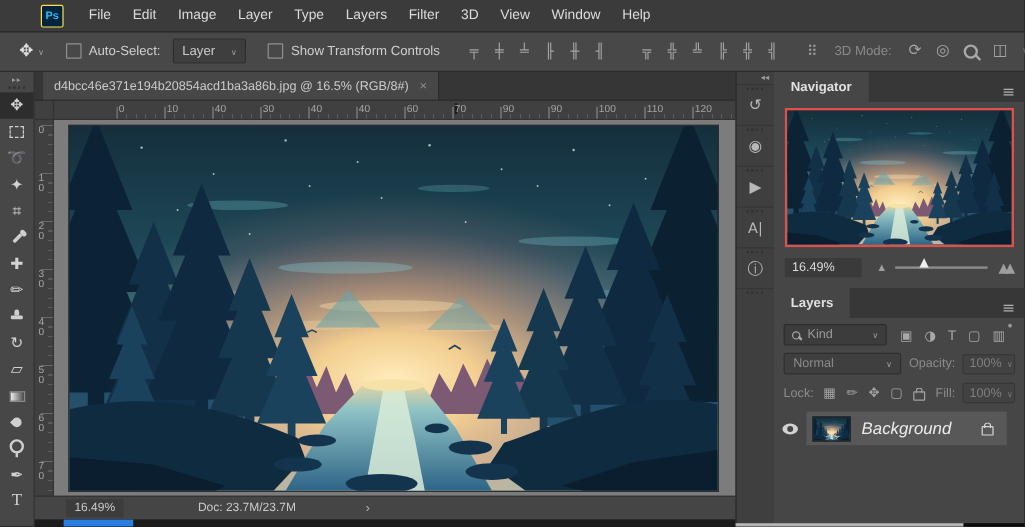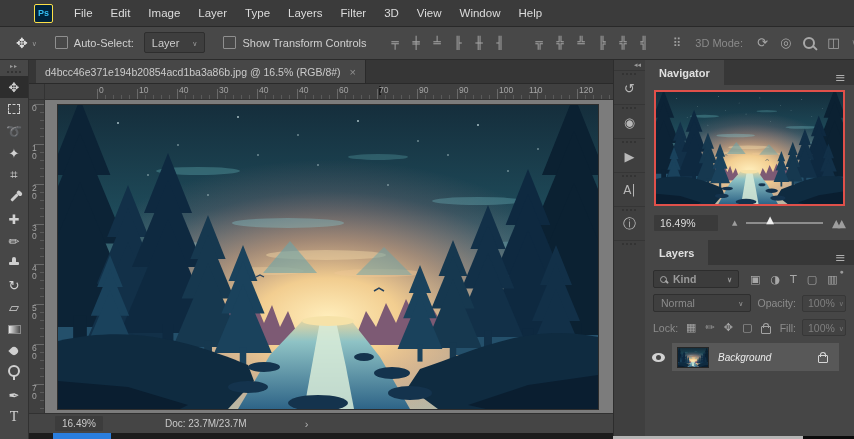--- a/index.html
+++ b/index.html
@@ -99,21 +99,21 @@
   .navpreview svg{display:block;width:100%;height:100%;}
   .navzoom{display:flex;align-items:center;height:34px;padding:0 9px;}
   .navfield{width:52px;background:#3a3a3a;padding:2px 6px;font-size:10.5px;color:#dcdcdc;border-radius:1px;}
   .mtn-s{font-size:7px;color:#9e9e9e;margin-left:14px;}
   .navtrack{position:relative;flex:1;height:2px;background:#8d8d8d;margin:0 9px;}
   .navthumb{position:absolute;left:26%;top:-8px;color:#efefef;font-size:10px;}
   .mtn-b{font-size:11px;color:#9e9e9e;letter-spacing:-3px;margin-right:2px;}
   
   .lfilter{display:flex;align-items:center;padding:5px 8px 3px;}
   .kindbox{width:86px;height:18px;background:#3c3c3c;border:1px solid #2d2d2d;border-radius:2px;
-           display:flex;align-items:center;gap:6px;padding:0 6px;color:#9b9b9b;font-size:10.5px;box-sizing:border-box;font-weight:bold;}
+           display:flex;align-items:center;gap:6px;padding:0 6px;color:#9b9b9b;font-size:10.5px;box-sizing:border-box;}
   .kindbox .mag{width:5px;height:5px;border-width:1.5px;}
   .kindbox .mag::after{width:4px;height:1.5px;right:-3px;bottom:-1px;}
   .kindbox .chev{margin-left:auto;}
   .ficons{display:flex;align-items:center;gap:10px;margin-left:11px;color:#a8a8a8;font-size:11px;}
   .pindot{align-self:flex-start;margin:-2px 0 0 2px;font-size:7px;color:#9a9a9a;}
   .lblend{display:flex;align-items:center;padding:3px 8px;gap:6px;}
   .normalbox{width:104px;height:18px;background:#3f3f3f;border:1px solid #2f2f2f;border-radius:2px;
              display:flex;align-items:center;padding:0 7px;color:#8c8c8c;font-size:10.5px;box-sizing:border-box;}
   .normalbox .chev{margin-left:auto;}
   .glabel{color:#8c8c8c;font-size:10.5px;}
@@ -126,21 +126,21 @@
   .padlock::before{content:'';position:absolute;top:-4px;left:1px;width:4px;height:4px;
                    border:1px solid #a3a3a3;border-bottom:none;border-radius:3px 3px 0 0;}
   .llock .fillwrap{margin-left:auto;display:flex;align-items:center;gap:6px;}
   .layerrow{display:flex;align-items:center;height:28px;margin-top:3px;}
   .eyecell{width:27px;display:flex;justify-content:center;}
   .eye{width:13px;height:9px;background:#d2d2d2;border-radius:50%;position:relative;}
   .eye::after{content:'';position:absolute;left:4px;top:2px;width:5px;height:5px;border-radius:50%;background:#464646;}
   .lhl{flex:1;height:28px;background:#585858;display:flex;align-items:center;margin-right:15px;padding-left:5px;}
   .lthumb{width:30px;height:19px;border:1px solid #262626;margin-right:9px;overflow:hidden;background:#10293a;}
   .lthumb svg{display:block;width:30px;height:19px;}
-  .lname{font-style:italic;font-size:10px;color:#ececec;}
+  .lname{font-style:italic;font-size:14px;color:#ececec;}
   .lhl .padlock{margin-left:auto;margin-right:11px;border-color:#d6d6d6;}
   .lhl .padlock::before{border-color:#d6d6d6;}
   .lbottom{position:absolute;left:0;right:0;bottom:3px;height:24px;border-top:1px solid #393939;
            display:flex;align-items:center;justify-content:flex-end;gap:12px;padding:0 13px;color:#9c9c9c;}
   .lbottom .gicon{font-size:11px;}
   .fx{font-style:italic;font-weight:bold;font-size:10px;font-family:"Liberation Serif",serif;}
   .maskicon{width:12px;height:9px;border:1px solid #9c9c9c;border-radius:1px;}
   .maskicon::after{content:'';position:absolute;left:3px;top:1.5px;width:4px;height:4px;border-radius:50%;background:#9c9c9c;}
   .foldericon{width:12px;height:8px;background:#9c9c9c;border-radius:1px;}
   .foldericon::before{content:'';position:absolute;top:-2px;left:0;width:5px;height:2px;background:#9c9c9c;border-radius:1px 1px 0 0;}
@@ -386,21 +386,21 @@
           <span class="rlabel" style="left:94px">10</span>
           <span class="rlabel" style="left:134px">40</span>
           <span class="rlabel" style="left:174px">30</span>
           <span class="rlabel" style="left:214px">40</span>
           <span class="rlabel" style="left:254px">40</span>
           <span class="rlabel" style="left:294px">60</span>
           <span class="rlabel" style="left:334px">70</span>
           <span class="rlabel" style="left:374px">90</span>
           <span class="rlabel" style="left:414px">90</span>
           <span class="rlabel" style="left:454px">100</span>
-          <span class="rlabel" style="left:484px">110</span>
+          <span class="rlabel" style="left:494px">110</span>
           <span class="rlabel" style="left:534px">120</span>
           <span class="rlabel" style="left:574px">130</span>
         </div>
     </div>
     <div class="canvasrow">
       <div class="vruler" id="vruler">
           <span class="rvlabel" style="top:4px">0</span>
           <span class="rvlabel" style="top:44px">1<br>0</span>
           <span class="rvlabel" style="top:84px">2<br>0</span>
           <span class="rvlabel" style="top:124px">3<br>0</span>

